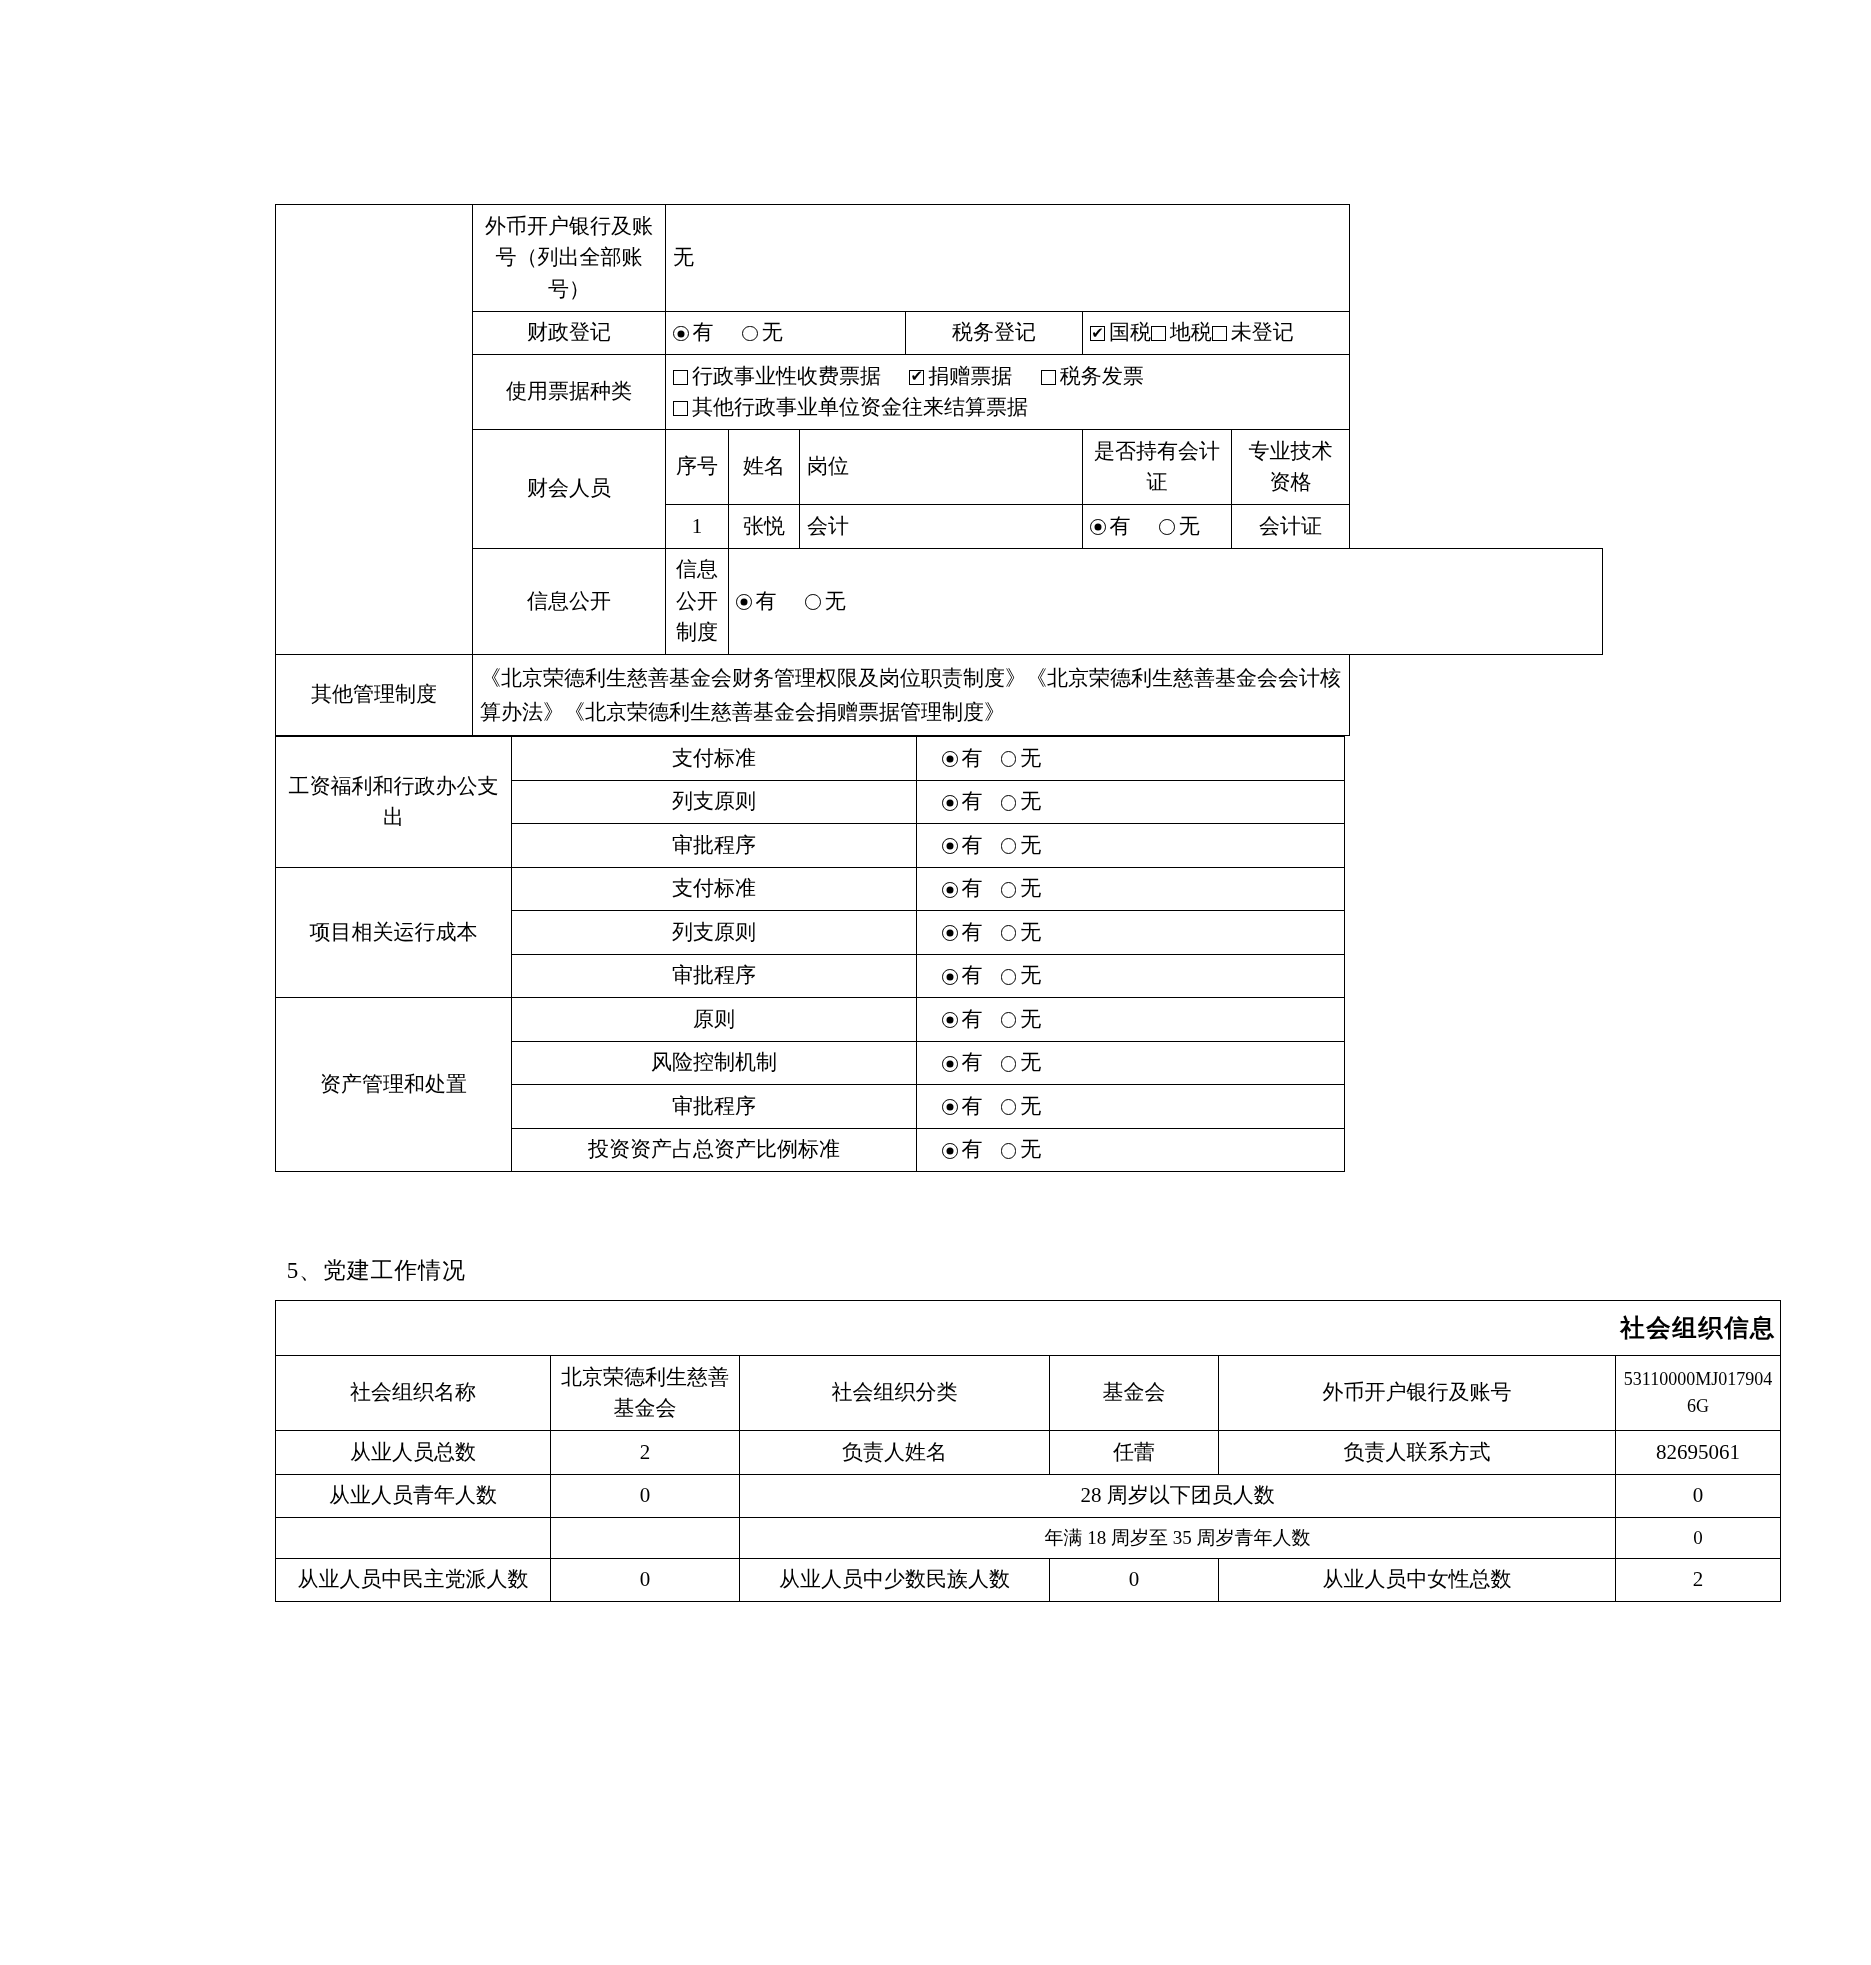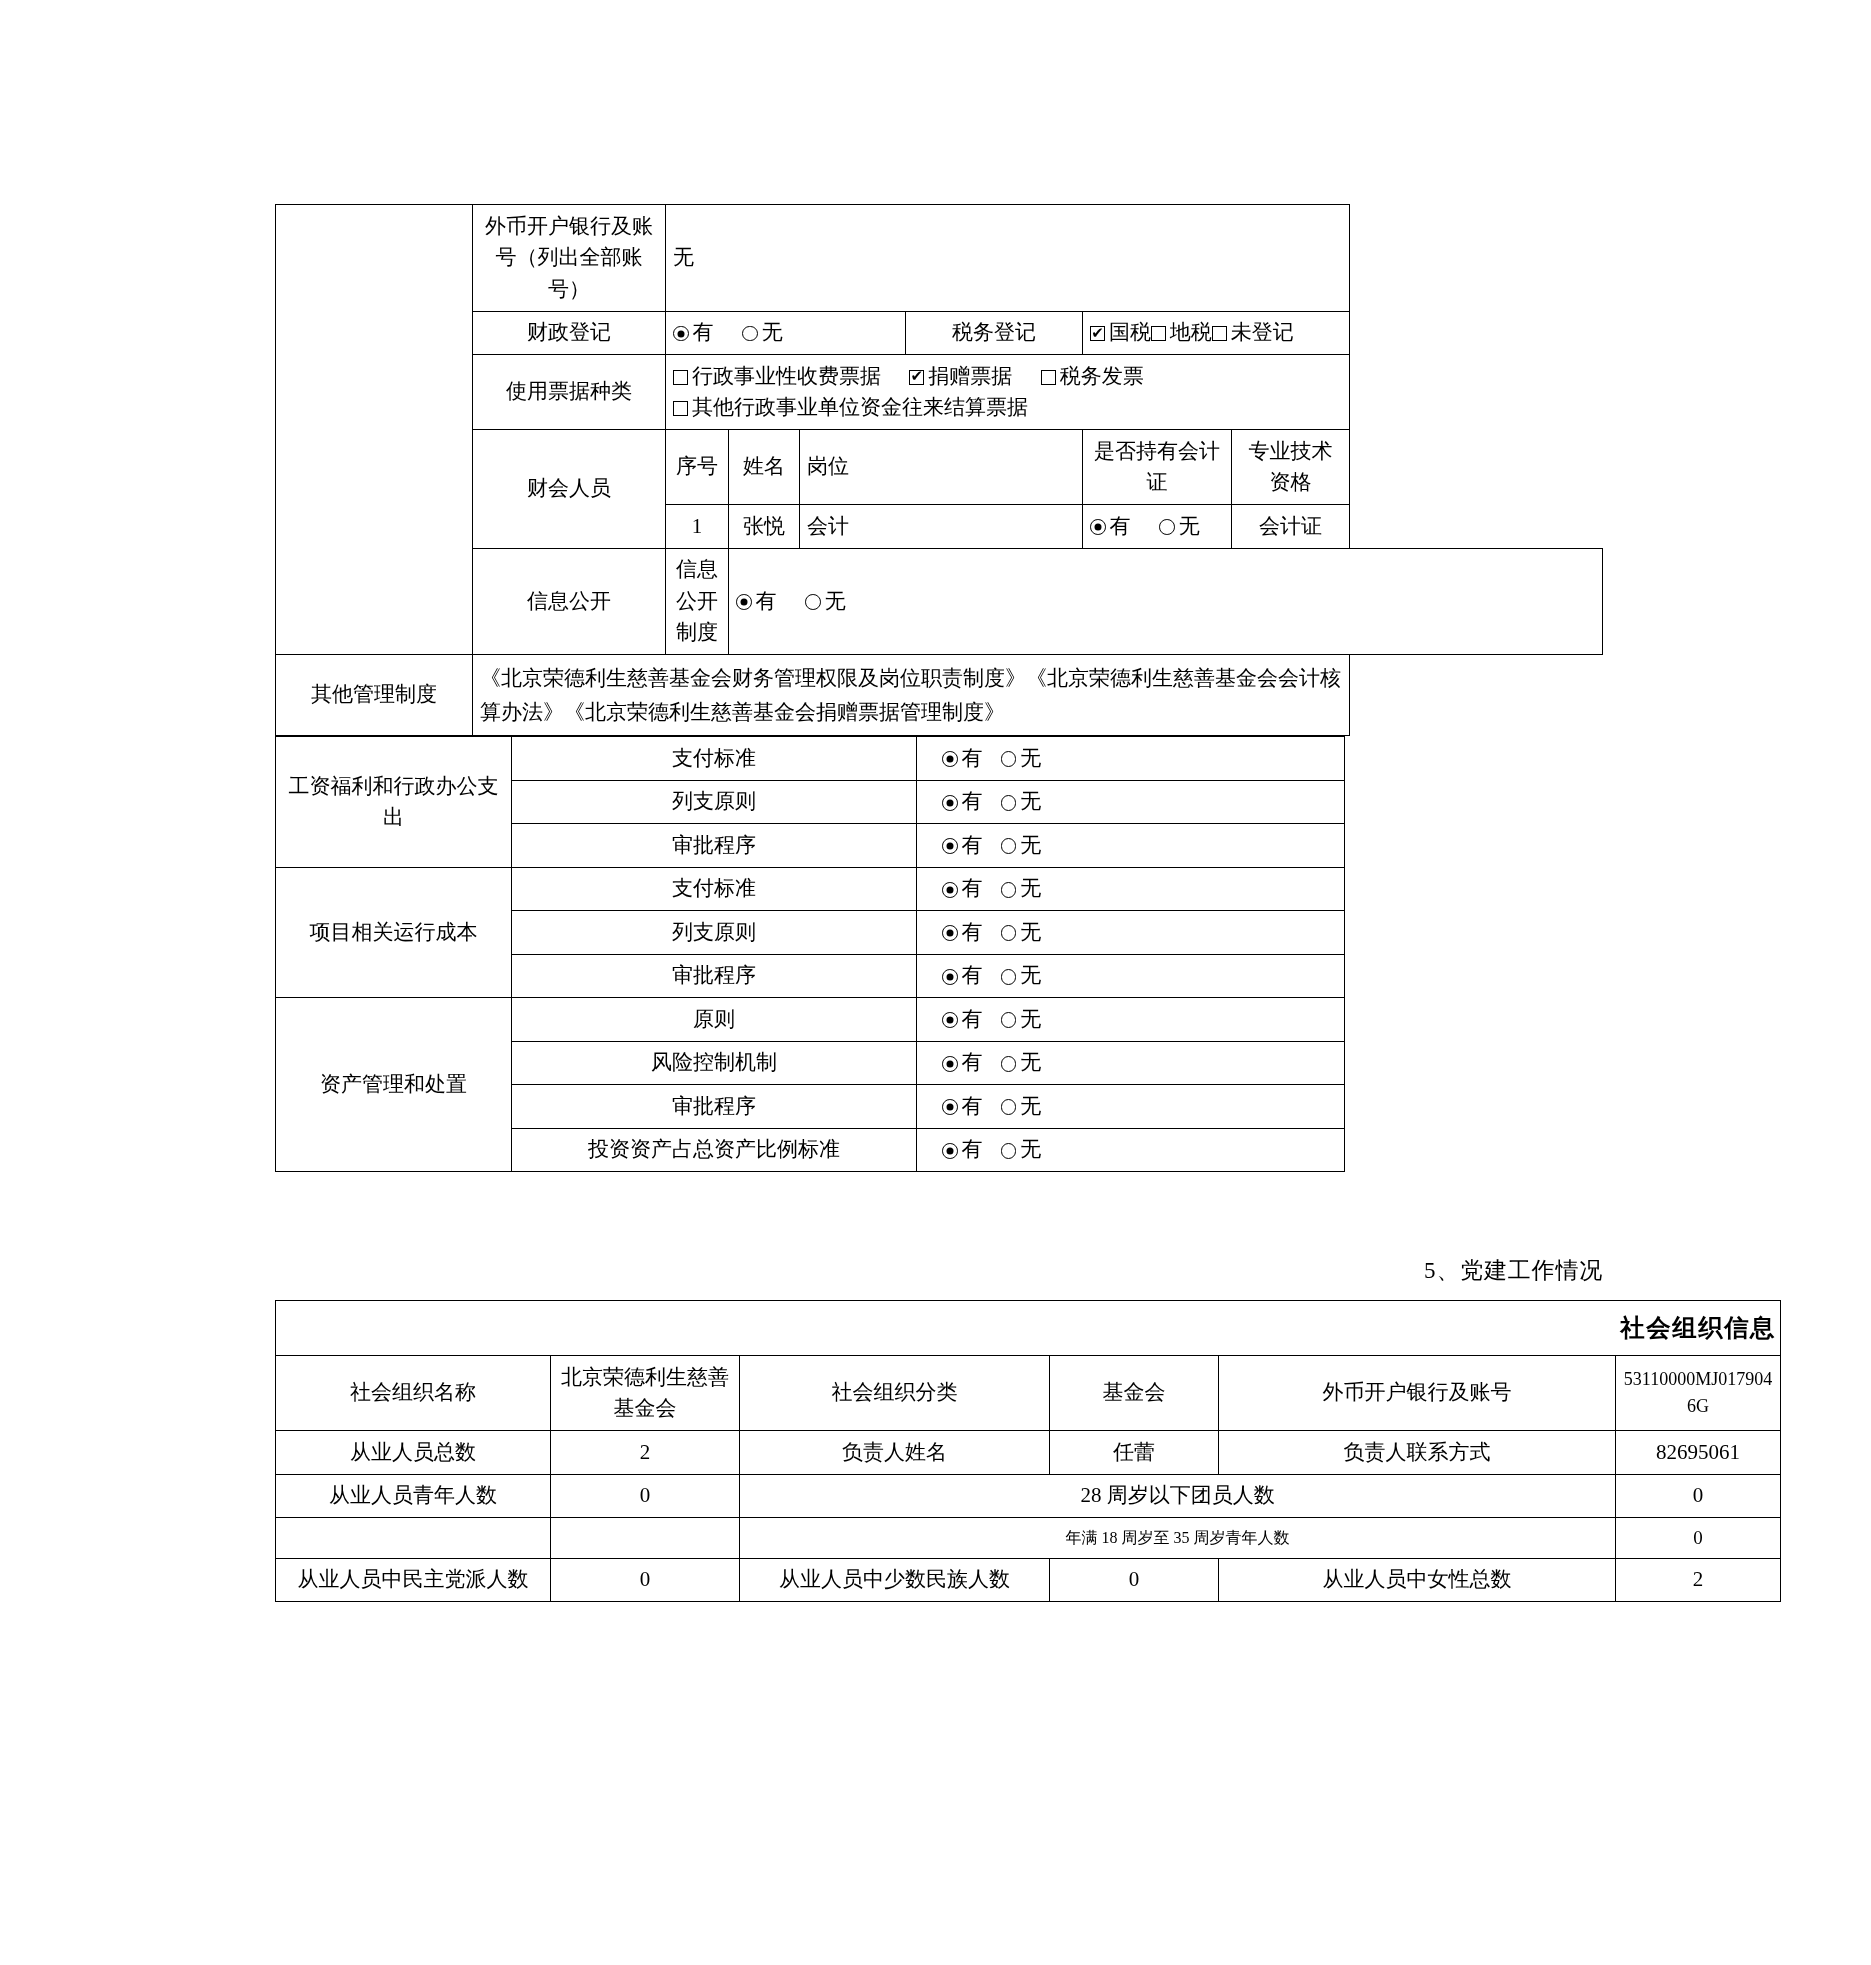--- a/index.html
+++ b/index.html
@@ -95,21 +95,20 @@
     font-size: 11.8px;
     margin: 13.4px 0 10.2px 3.9px;
     line-height: 1.4;
   }
   .spacer-xl { height: 83px; }
 
   .section-title {
     font-size: 23px;
     margin: 0 0 14px 11.8px;
     letter-spacing: 0.8px;
-    text-align: right;
   }
 
   .tbl-title td {
     font-size: 24.4px;
     font-weight: bold;
     text-align: right;
     letter-spacing: 1.6px;
     padding: 8.6px 3.9px;
   }
   .small-num {
@@ -321,21 +320,21 @@
       <tr>
         <td class="c">从业人员青年人数</td>
         <td class="c">0</td>
         <td colspan="3" class="c">28 周岁以下团员人数</td>
         <td class="c">0</td>
       </tr>
 
       <tr>
         <td class="c"></td>
         <td class="c"></td>
-        <td colspan="3" class="c" style="font-size:16px">年满 18 周岁至 35 周岁青年人数</td>
+        <td colspan="3" class="c" style="font-size:19px">年满 18 周岁至 35 周岁青年人数</td>
         <td class="c" style="font-size:19px">0</td>
       </tr>
 
       <tr>
         <td class="c">从业人员中民主党派人数</td>
         <td class="c">0</td>
         <td class="c">从业人员中少数民族人数</td>
         <td class="c">0</td>
         <td class="c">从业人员中女性总数</td>
         <td class="c">2</td>

